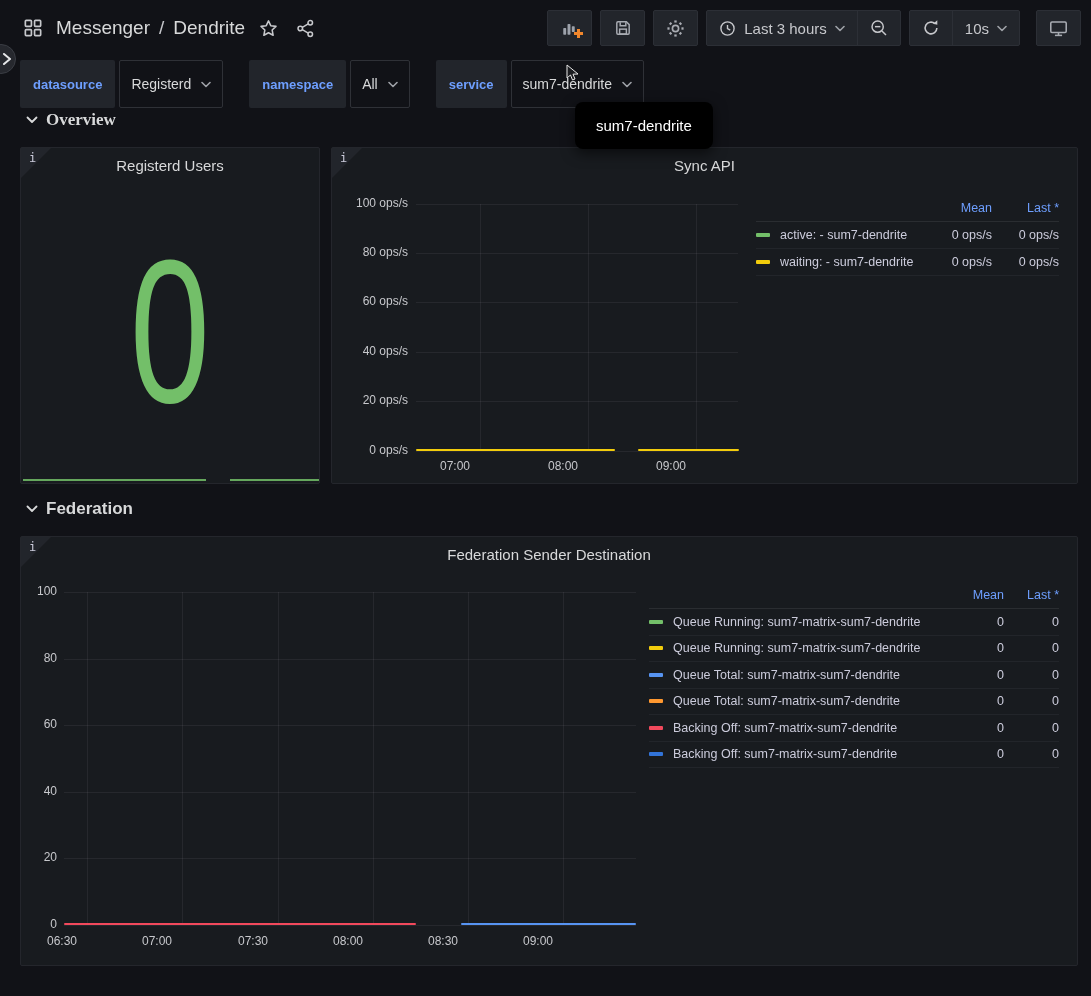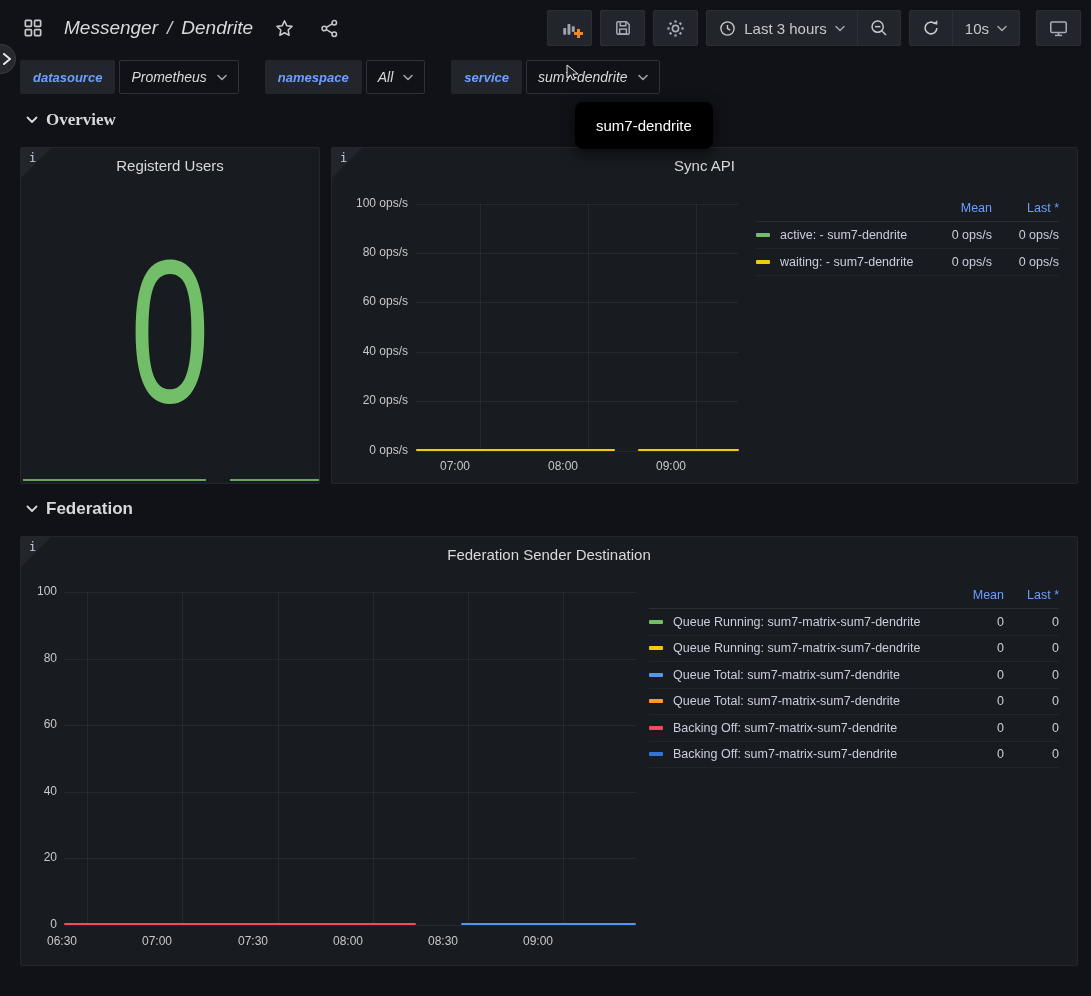--- a/index.html
+++ b/index.html
@@ -2,41 +2,41 @@
 <html><head>
 <meta charset="utf-8">
 <style>
   * { margin:0; padding:0; box-sizing:border-box; }
   html,body { background:#0d0e12; }
   body { font-family:"Liberation Sans","DejaVu Sans",sans-serif; }
   .screen { position:relative; width:1091px; height:996px; background:#111217; overflow:hidden; }
 
   
   .navbar { position:absolute; left:0; top:0; width:1091px; height:56px; display:flex; align-items:center; }
-  .breadcrumb { position:absolute; left:20px; top:0; height:56px; display:flex; align-items:center; gap:18px;font-style:italic; }
+  .breadcrumb { position:absolute; left:20px; top:0; height:56px; display:flex; align-items:center; gap:10px; }
   .crumb-title { font-size:19px; color:#d8d9da; font-weight:500; display:flex; align-items:center; gap:9px; }
   .crumb-sep { color:#c7c8cc; font-weight:400; }
   .icon-btn { background:none; border:none; cursor:pointer; display:flex; align-items:center; justify-content:center; padding:4px; color:#c7c8cc; }
   .toolbar { position:absolute; right:10px; top:10px; height:36px; display:flex; gap:8px; }
   .tb-btn { height:36px; min-width:45px; background:#22252b; border:1px solid #2c2f36; border-radius:2px; display:flex; align-items:center; justify-content:center; color:#a8abb2; cursor:pointer; }
   .tb-group { height:36px; background:#22252b; border:1px solid #2c2f36; border-radius:2px; display:flex; align-items:stretch; }
   .tb-group > div { display:flex; align-items:center; padding:0 12px; cursor:pointer; color:#c7c8cc; }
   .tb-group .divider { width:1px; padding:0; background:#2c2f36; }
   .tb-label { font-size:15px; color:#c7c8cc; margin:0 8px 0 8px; white-space:nowrap; }
   .addpanel { position:relative; }
   .addpanel .plus { position:absolute; right:8px; bottom:7px; width:9px; height:9px; }
   .addpanel .plus::before, .addpanel .plus::after { content:""; position:absolute; background:#f0862c; }
   .addpanel .plus::before { left:3px; top:0; width:3px; height:9px; }
   .addpanel .plus::after { left:0; top:3px; width:9px; height:3px; }
 
   
   .side-nub { position:absolute; left:-14px; top:44px; width:30px; height:30px; border-radius:50%; background:#26282e; border:1px solid #3a3d44; display:flex; align-items:center; justify-content:center; padding-left:12px; cursor:pointer; z-index:20; }
 
   
-  .varrow { position:absolute; left:20px; top:60px; height:34px; display:flex; gap:26px;font-style:italic; }
+  .varrow { position:absolute; left:20px; top:60px; height:48px; display:flex; gap:26px; }
   .vargroup { display:flex; gap:4px; }
   .varchip { background:#22252b; border-radius:2px; color:#6e9fff; font-size:13px; font-weight:600; display:flex; align-items:center; padding:0 13px; }
   .varval { background:#111217; border:1px solid #2f3137; border-radius:2px; color:#d8d9da; font-size:14px; display:flex; align-items:center; gap:10px; padding:0 11px; cursor:pointer; }
 
   
   .tooltip { position:absolute; left:575px; top:102px; background:#000; color:#fff; font-size:15px; padding:15px 21px; border-radius:8px; z-index:50; box-shadow:0 4px 14px rgba(0,0,0,.6); white-space:nowrap; }
 
   
   .cursor { position:absolute; left:566px; top:64px; z-index:60; }
 
@@ -218,21 +218,21 @@
             </g>
           </svg>
       </div>
     </div>
   </div>
 
   <div class="varrow">
     <div class="vargroup">
       <div class="varchip">datasource</div>
       <div class="varval">
-        <span>Prometheus</span>
+        <span>Registerd</span>
         <svg width="10" height="7" viewBox="0 0 10 7">
             <polyline points="1,1.5 5,5.5 9,1.5" fill="none" stroke="#9fa2a8" stroke-width="1.6" stroke-linecap="round" stroke-linejoin="round"></polyline>
           </svg>
       </div>
     </div>
     <div class="vargroup">
       <div class="varchip">namespace</div>
       <div class="varval">
         <span>All</span>
         <svg width="10" height="7" viewBox="0 0 10 7">

